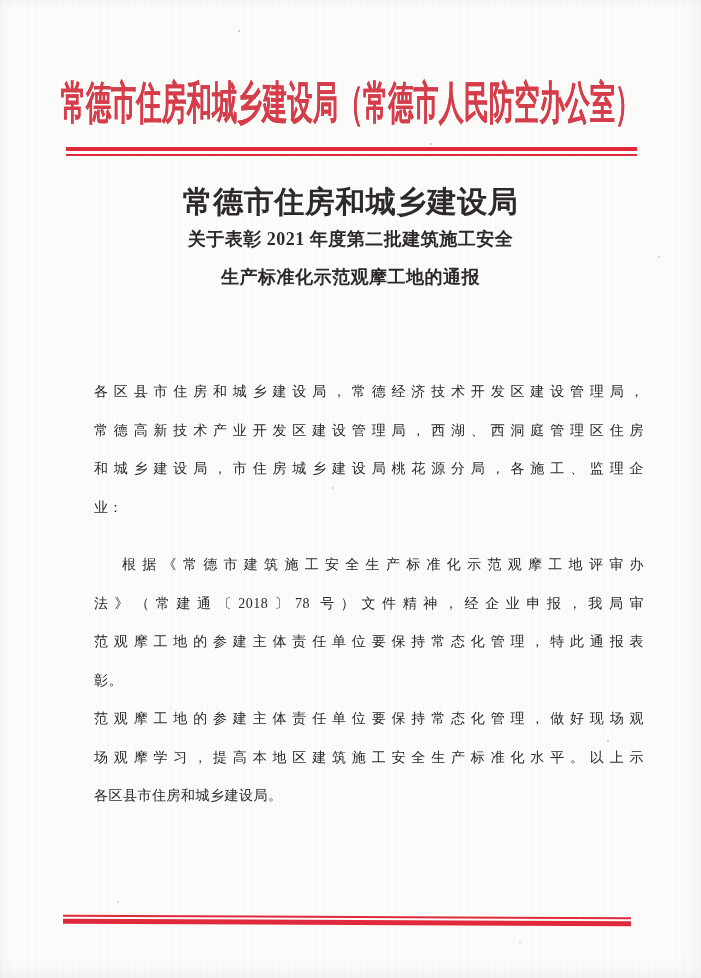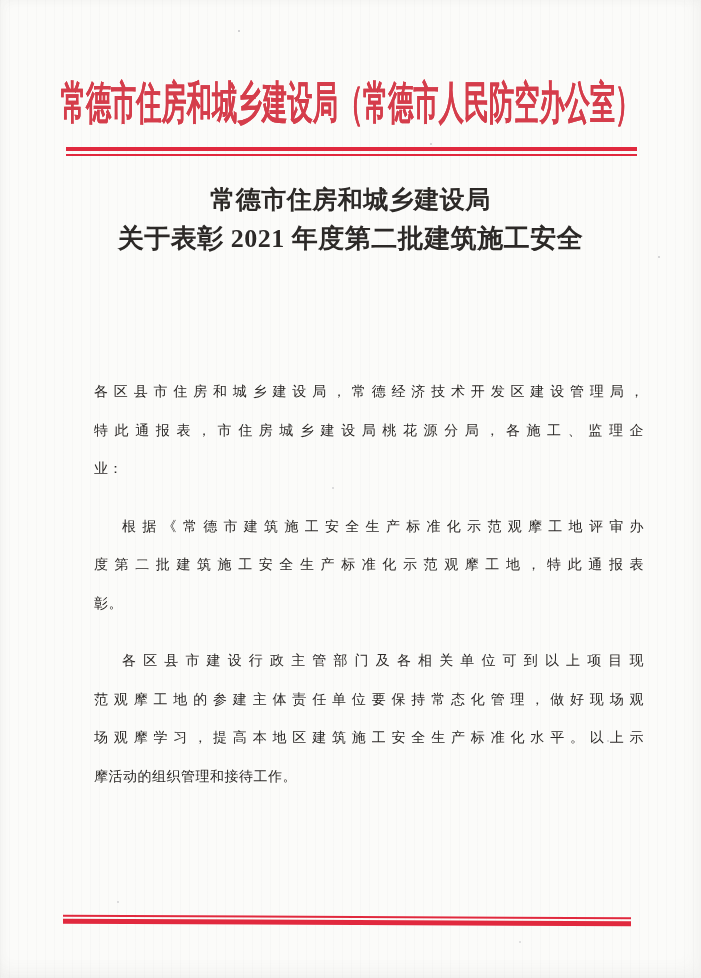--- a/index.html
+++ b/index.html
@@ -68,22 +68,22 @@
   .doc-title {
     position: absolute;
     top: 183px;
     left: 0;
     width: 701px;
     margin: 0;
     text-align: center;
     color: var(--ink, #2c2927);
     font-weight: bold;
   }
-  .t-line { display: block; font-size: 26px; line-height: 38px; letter-spacing: 0.5px; }
-  .t-line.small { font-size: 25px; line-height: 37px; font-family: Liberation Mono, monospace; }
+  .t-line { display: block; font-size: 18px; line-height: 38px; letter-spacing: 0.5px; }
+  .t-line.small { font-size: 30px; line-height: 37px; }
 
   
   .doc-body {
     position: absolute;
     top: 373px;
     left: 94px;
     width: 550px;
     color: var(--ink, #2c2927);
     font-size: 14px;
     letter-spacing: 0.5px;
@@ -124,41 +124,43 @@
     </div>
     <div class="rule-top">
       <div class="thick"></div>
       <div class="thin"></div>
     </div>
   </header>
 
   <h1 class="doc-title">
     <span class="t-line small">常德市住房和城乡建设局</span>
     <span class="t-line">关于表彰 2021 年度第二批建筑施工安全</span>
+    <span class="t-line">生产标准化示范观摩工地的通报</span>
   </h1>
 
   <main class="doc-body">
 
     <section>
       <div class="bline">各区县市住房和城乡建设局，常德经济技术开发区建设管理局，</div>
-      <div class="bline">特此通报表，市住房城乡建设局桃花源分局，各施工、监理企</div>
+      <div class="bline">常德高新技术产业开发区建设管理局，西湖、西洞庭管理区住房</div>
+      <div class="bline">和城乡建设局，市住房城乡建设局桃花源分局，各施工、监理企</div>
       <div class="bline last">业：</div>
     </section>
 
     <section>
       <div class="bline ind">根据《常德市建筑施工安全生产标准化示范观摩工地评审办</div>
-      <div class="bline">度第二批建筑施工安全生产标准化示范观摩工地，特此通报表</div>
+      <div class="bline">法》（常建通〔2018〕78 号）文件精神，经企业申报，我局审</div>
+      <div class="bline">范观摩工地的参建主体责任单位要保持常态化管理，特此通报表</div>
       <div class="bline last">彰。</div>
     </section>
 
     <section>
-      <div class="bline ind">各区县市建设行政主管部门及各相关单位可到以上项目现</div>
       <div class="bline">范观摩工地的参建主体责任单位要保持常态化管理，做好现场观</div>
       <div class="bline">场观摩学习，提高本地区建筑施工安全生产标准化水平。以上示</div>
-      <div class="bline last">摩活动的组织管理和接待工作。</div>
+      <div class="bline last">各区县市住房和城乡建设局。</div>
     </section>
 
   </main>
 
   <footer class="rule-bottom">
     <div class="thin"></div>
     <div class="thick"></div>
   </footer>
 
 </div>

